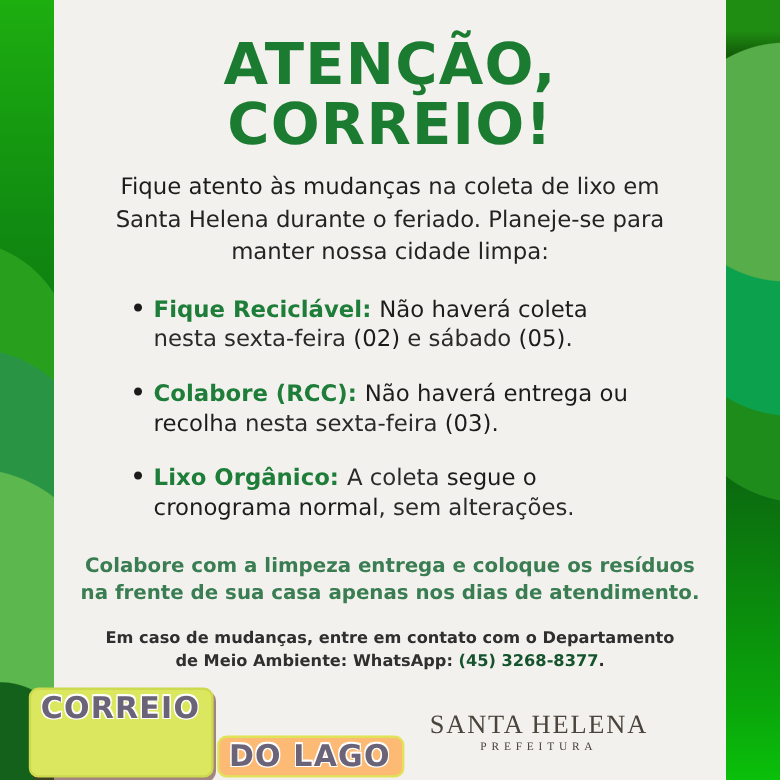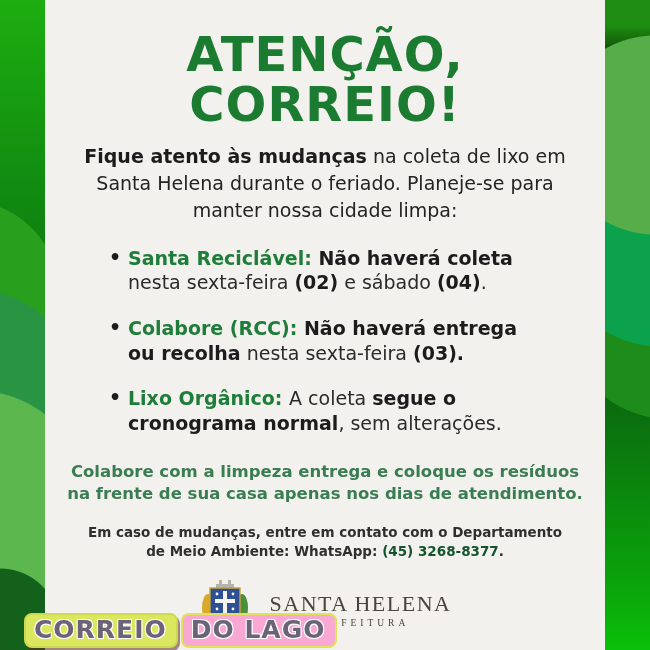--- a/index.html
+++ b/index.html
@@ -25,61 +25,61 @@
       radial-gradient(circle 100px at 50px 135px, #57ad4a 0 99px,  transparent 100px),
       radial-gradient(circle 105px at 55px 242px, #0ca14c 0 104px, transparent 105px),
       radial-gradient(ellipse 95px 70px at 70px 350px, #1d8c1b 0 94px, transparent 95px),
       linear-gradient(180deg, #1f8c12 0%, #1f8c12 4%, #125c08 7%, #125c08 30%, #0f6b0c 46%, #0b6b0f 62%, #0aa40b 90%, #0ac00a 100%);
   }
   
   .card{position:absolute;left:45px;top:0;width:560px;height:650px;text-align:center;color:#212121;}
   .title{margin-top:30px;font-size:48px;line-height:1.04;font-weight:800;color:#1b7c31;letter-spacing:1px;}
   .title span{display:block;}
   .intro{margin:13px auto 0;width:492px;font-size:19px;line-height:1.42;color:#232323;}
-  .b{font-weight:700;color:#1c1c1c;}
+  .b{font-weight:400;color:#1c1c1c;}
   .bullets{margin:22px auto 0;width:442px;padding:0;list-style:none;text-align:left;}
   .bullets li{position:relative;padding-left:24px;font-size:19px;line-height:1.3;margin-bottom:21px;color:#2a2a2a;}
   .bullets li .dot{position:absolute;left:5px;top:-1px;font-weight:700;color:#1c1c1c;}
   .seg-green{color:#1e7d38;font-weight:700;}
   .notice{margin:25px auto 0;width:532px;font-size:16.5px;font-weight:700;line-height:1.32;color:#3a7d52;}
   .contact{margin:19px auto 0;width:492px;font-size:13.5px;font-weight:700;line-height:1.4;color:#2f2f2f;}
   .phone{color:#14532d;}
   
   .logo{margin:15px auto 0;width:430px;font-family:"Liberation Serif","DejaVu Serif",serif;color:#4a443c;}
-  .logo-top{display:flex;justify-content:center;align-items:center;gap:19px;}
+  .logo-top{display:flex;justify-content:space-between;align-items:center;gap:19px;}
   .logo-nm{font-size:22px;letter-spacing:1.5px;line-height:1;}
   .logo-pref{font-size:9.5px;letter-spacing:4px;margin-top:3px;text-align:center;}
   .logo-dept{font-size:9.5px;font-weight:700;letter-spacing:.6px;margin-top:5px;line-height:1.55;}
   
   .watermark{position:absolute;left:24px;bottom:2px;display:flex;align-items:stretch;
     font-size:25px;font-weight:800;color:#6b6478;letter-spacing:1px;
     text-shadow:-1px -1px 0 #fff,1px -1px 0 #fff,-1px 1px 0 #fff,1px 1px 0 #fff;}
   .wm1{background:#dbe75e;border:2px solid #cdd94e;border-radius:8px;padding:0 9px 2px 8px;
        box-shadow:2px 3px 0 rgba(96,43,38,.55);}
-  .wm2{background:#f9a8d4;border:2px solid #e0e257;border-radius:8px;padding:0 9px 2px 8px;margin-left:3px;}
+  .wm2{background:#fdba74;border:2px solid #e0e257;border-radius:8px;padding:0 9px 2px 8px;margin-left:3px;margin-top:40px;}
 </style>
 </head>
 <body>
 
 <div class="poster">
 
   <div class="strip strip-left"></div>
   <div class="strip strip-right"></div>
 
   <div class="card">
 
     <h1 class="title" style="margin-bottom:0;">
       <span>ATENÇÃO,</span>
       <span>CORREIO!</span>
     </h1>
 
     <p class="intro"><span class="b">Fique atento às mudanças</span><span> na coleta de lixo em Santa Helena durante o feriado. Planeje-se para manter nossa cidade limpa:</span></p>
 
     <ul class="bullets">
-      <li><span class="dot">•</span><span class="seg-green">Santa Reciclável: </span><span class="b">Não haverá coleta</span><span> nesta sexta-feira </span><span class="b">(02)</span><span> e sábado </span><span class="b">(04)</span><span>.</span></li>
+      <li><span class="dot">•</span><span class="seg-green">Fique Reciclável: </span><span class="b">Não haverá coleta</span><span> nesta sexta-feira </span><span class="b">(02)</span><span> e sábado </span><span class="b">(05)</span><span>.</span></li>
       <li><span class="dot">•</span><span class="seg-green">Colabore (RCC): </span><span class="b">Não haverá entrega ou recolha</span><span> nesta sexta-feira </span><span class="b">(03).</span></li>
       <li><span class="dot">•</span><span class="seg-green">Lixo Orgânico: </span><span>A coleta </span><span class="b">segue o cronograma normal</span><span>, sem alterações.</span></li>
     </ul>
 
     <p class="notice">Colabore com a limpeza entrega e coloque os resíduos na frente de sua casa apenas nos dias de atendimento.</p>
 
     <p class="contact"><span>Em caso de mudanças, entre em contato com o Departamento de Meio Ambiente: WhatsApp: </span><span class="phone">(45) 3268-8377</span><span>.</span></p>
 
     <div class="logo">
       <div class="logo-top">

